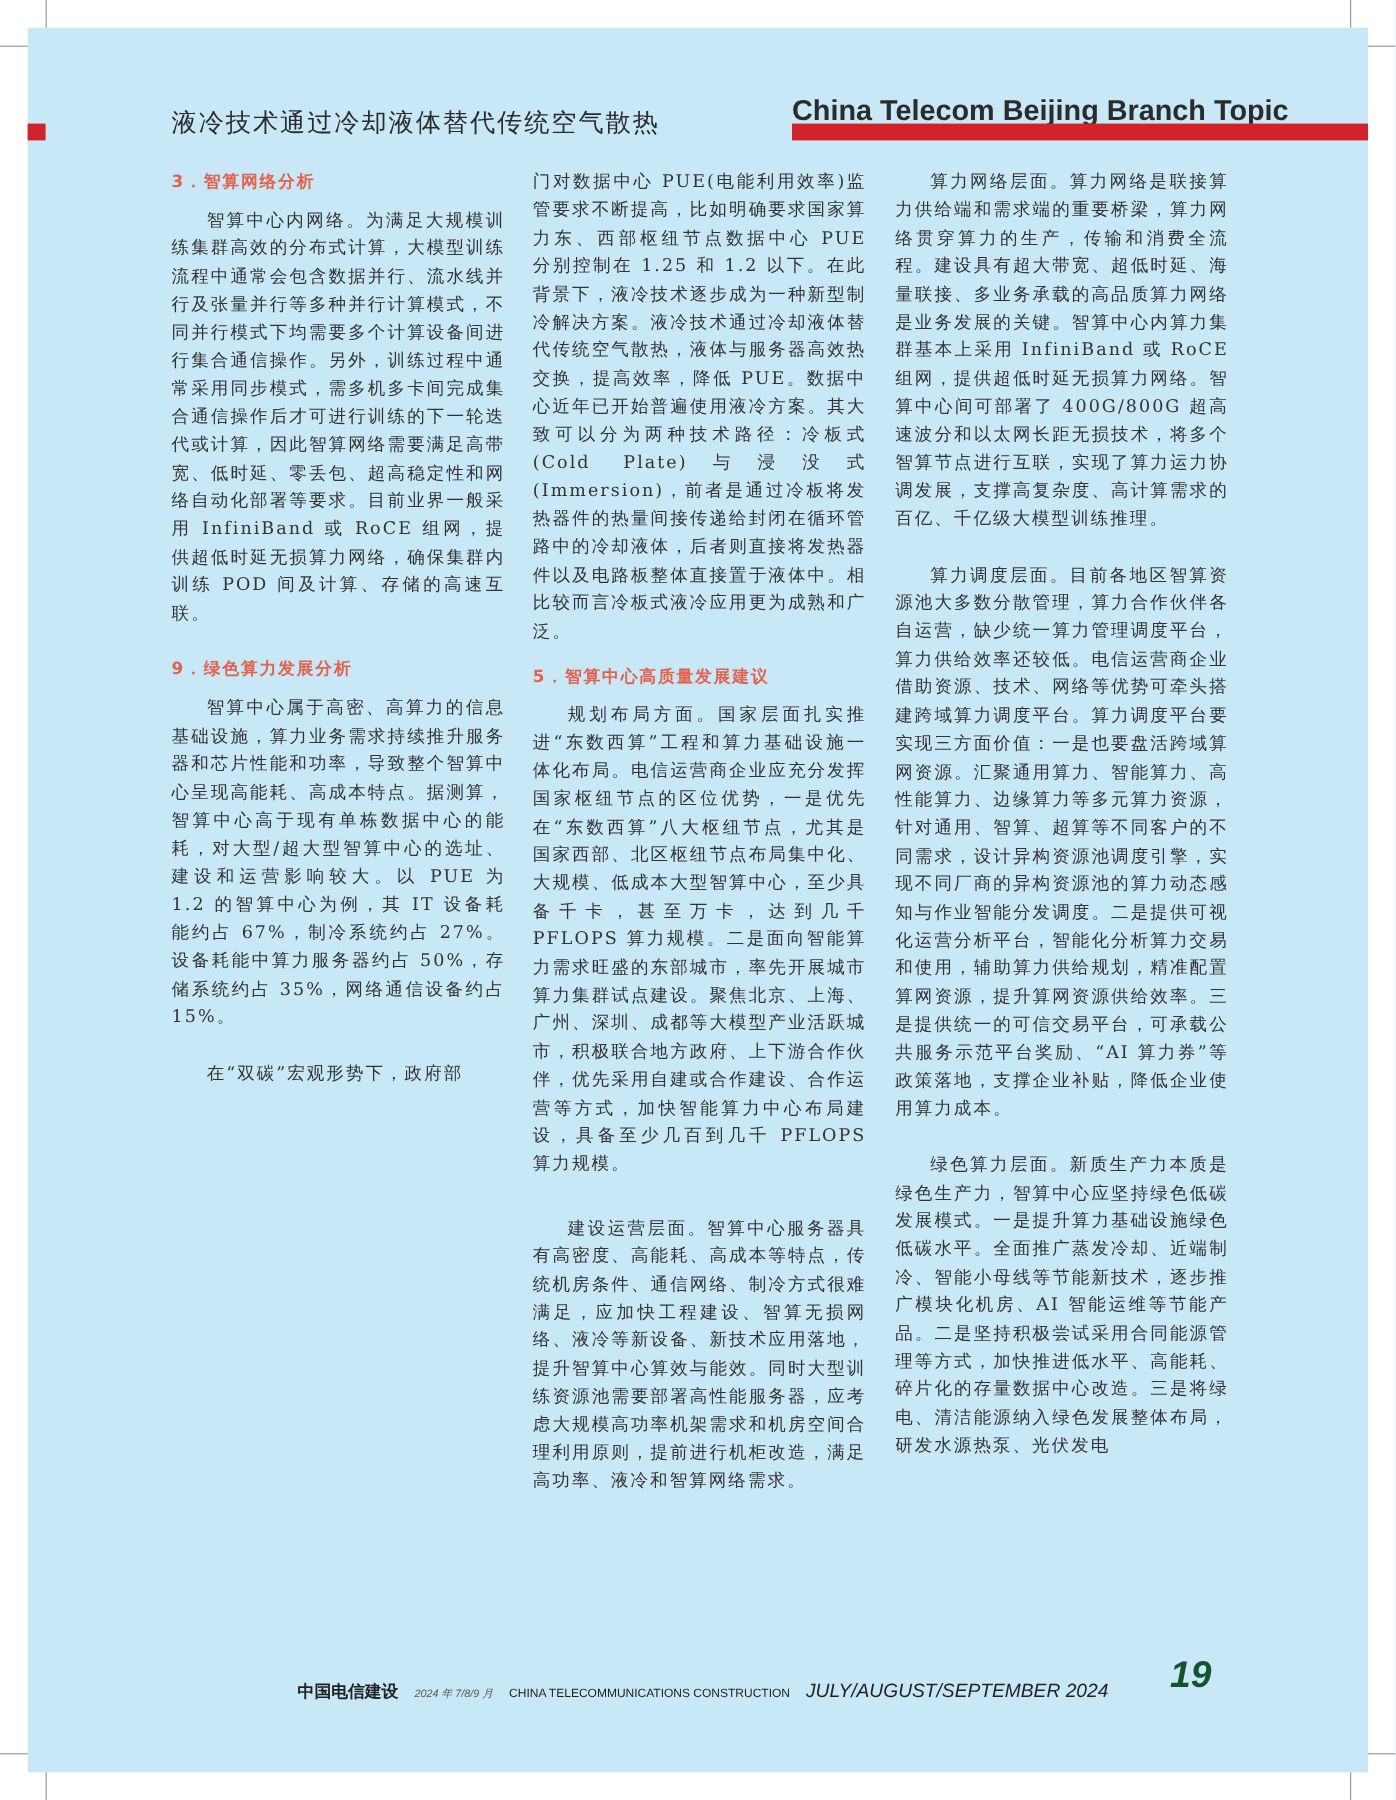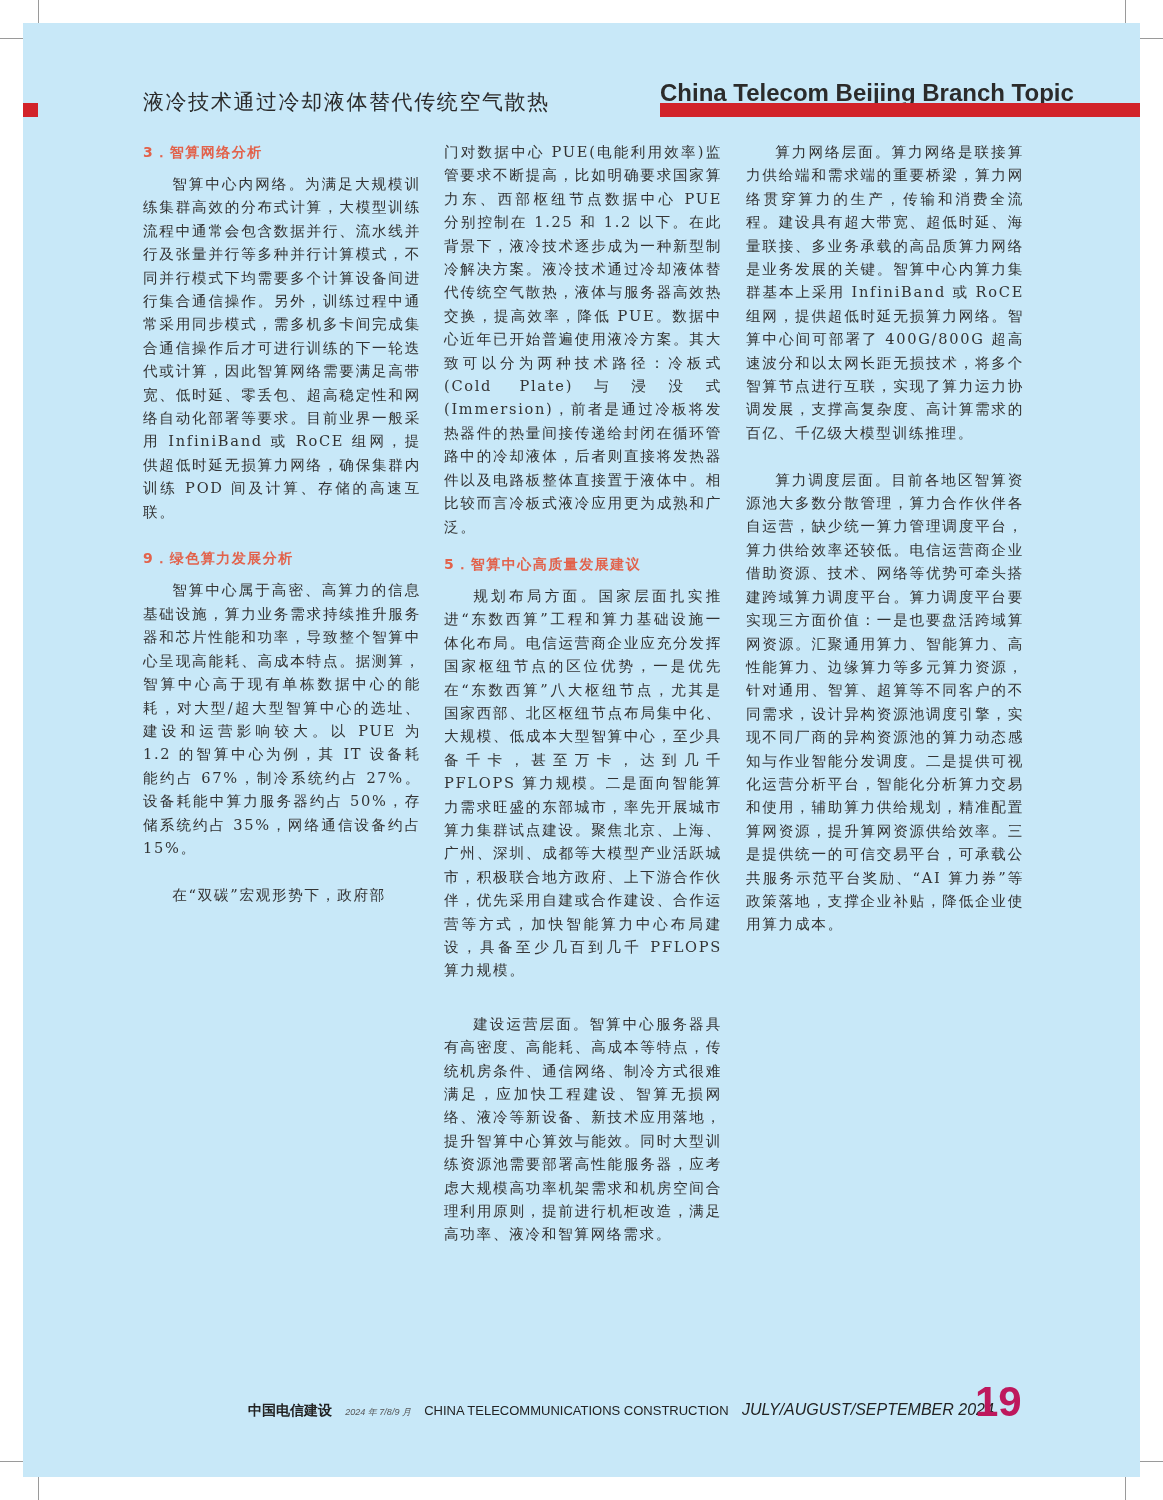--- a/index.html
+++ b/index.html
@@ -13,23 +13,23 @@
   .col{position:absolute;top:140px;width:278px;font-size:14.6px;line-height:23.4px;color:#333;letter-spacing:1.7px;text-align:justify;}
   .col p{margin:0 0 23.4px 0;text-indent:2em;}
   .col h3{margin:0 0 8px 0;font-family:"DejaVu Sans","Liberation Sans",sans-serif;font-size:14px;color:#e2624b;font-weight:bold;letter-spacing:1.5px;line-height:24px;}
   .col1{left:143px;}
   .col2{left:444px;}
   .col3{left:746px;}
   .footer{position:absolute;left:248px;top:1401px;font-family:"Liberation Sans","DejaVu Sans",sans-serif;font-size:12px;color:#222;white-space:nowrap;}
   .footer span{margin-right:10px;}
   .f-cn{font-weight:bold;font-family:"DejaVu Sans",sans-serif;font-size:14px;}
   .f-date{font-style:italic;font-size:9px;color:#555;}
-  .f-en{font-size:13px;text-align:center;}
+  .f-en{font-size:10px;text-align:center;}
   .f-month{font-style:italic;font-size:16px;}
-  .pagenum{position:absolute;left:975px;top:1378px;font-family:"Liberation Sans","DejaVu Sans",sans-serif;font-weight:bold;font-size:42px;color:#be185d;}
+  .pagenum{position:absolute;left:975px;top:1378px;font-family:"Liberation Sans","DejaVu Sans",sans-serif;font-weight:bold;font-size:31px;color:#14532d;font-style:italic;}
 </style>
 </head>
 <body>
 
 <div class="crop" style="left:38px;top:0;width:1px;height:27px;"></div>
 <div class="crop" style="left:0;top:38px;width:27px;height:1px;"></div>
 <div class="crop" style="left:1125px;top:0;width:1px;height:27px;"></div>
 <div class="crop" style="left:1136px;top:38px;width:27px;height:1px;"></div>
 <div class="crop" style="left:0;top:1461px;width:27px;height:1px;"></div>
 <div class="crop" style="left:38px;top:1473px;width:1px;height:27px;"></div>
@@ -54,20 +54,21 @@
 <div class="col col2">
   <p style="text-indent:0;margin-bottom:14px;">门对数据中心 PUE(电能利用效率)监管要求不断提高，比如明确要求国家算力东、西部枢纽节点数据中心 PUE 分别控制在 1.25 和 1.2 以下。在此背景下，液冷技术逐步成为一种新型制冷解决方案。液冷技术通过冷却液体替代传统空气散热，液体与服务器高效热交换，提高效率，降低 PUE。数据中心近年已开始普遍使用液冷方案。其大致可以分为两种技术路径：冷板式(Cold Plate)与浸没式(Immersion)，前者是通过冷板将发热器件的热量间接传递给封闭在循环管路中的冷却液体，后者则直接将发热器件以及电路板整体直接置于液体中。相比较而言冷板式液冷应用更为成熟和广泛。</p>
   <h3>5．智算中心高质量发展建议</h3>
   <p style="margin-bottom:30px;">规划布局方面。国家层面扎实推进“东数西算”工程和算力基础设施一体化布局。电信运营商企业应充分发挥国家枢纽节点的区位优势，一是优先在“东数西算”八大枢纽节点，尤其是国家西部、北区枢纽节点布局集中化、大规模、低成本大型智算中心，至少具备千卡，甚至万卡，达到几千 PFLOPS 算力规模。二是面向智能算力需求旺盛的东部城市，率先开展城市算力集群试点建设。聚焦北京、上海、广州、深圳、成都等大模型产业活跃城市，积极联合地方政府、上下游合作伙伴，优先采用自建或合作建设、合作运营等方式，加快智能算力中心布局建设，具备至少几百到几千 PFLOPS 算力规模。</p>
   <p>建设运营层面。智算中心服务器具有高密度、高能耗、高成本等特点，传统机房条件、通信网络、制冷方式很难满足，应加快工程建设、智算无损网络、液冷等新设备、新技术应用落地，提升智算中心算效与能效。同时大型训练资源池需要部署高性能服务器，应考虑大规模高功率机架需求和机房空间合理利用原则，提前进行机柜改造，满足高功率、液冷和智算网络需求。</p>
 </div>
 
 <div class="col col3">
   <p>算力网络层面。算力网络是联接算力供给端和需求端的重要桥梁，算力网络贯穿算力的生产，传输和消费全流程。建设具有超大带宽、超低时延、海量联接、多业务承载的高品质算力网络是业务发展的关键。智算中心内算力集群基本上采用 InfiniBand 或 RoCE 组网，提供超低时延无损算力网络。智算中心间可部署了 400G/800G 超高速波分和以太网长距无损技术，将多个智算节点进行互联，实现了算力运力协调发展，支撑高复杂度、高计算需求的百亿、千亿级大模型训练推理。</p>
   <p>算力调度层面。目前各地区智算资源池大多数分散管理，算力合作伙伴各自运营，缺少统一算力管理调度平台，算力供给效率还较低。电信运营商企业借助资源、技术、网络等优势可牵头搭建跨域算力调度平台。算力调度平台要实现三方面价值：一是也要盘活跨域算网资源。汇聚通用算力、智能算力、高性能算力、边缘算力等多元算力资源，针对通用、智算、超算等不同客户的不同需求，设计异构资源池调度引擎，实现不同厂商的异构资源池的算力动态感知与作业智能分发调度。二是提供可视化运营分析平台，智能化分析算力交易和使用，辅助算力供给规划，精准配置算网资源，提升算网资源供给效率。三是提供统一的可信交易平台，可承载公共服务示范平台奖励、“AI 算力券”等政策落地，支撑企业补贴，降低企业使用算力成本。</p>
+  <p>绿色算力层面。新质生产力本质是绿色生产力，智算中心应坚持绿色低碳发展模式。一是提升算力基础设施绿色低碳水平。全面推广蒸发冷却、近端制冷、智能小母线等节能新技术，逐步推广模块化机房、AI 智能运维等节能产品。二是坚持积极尝试采用合同能源管理等方式，加快推进低水平、高能耗、碎片化的存量数据中心改造。三是将绿电、清洁能源纳入绿色发展整体布局，研发水源热泵、光伏发电</p>
 </div>
 
 <div class="footer">
   <span class="f-cn">中国电信建设</span>
   <span class="f-date">2024 年 7/8/9 月</span>
   <span class="f-en">CHINA TELECOMMUNICATIONS CONSTRUCTION</span>
   <span class="f-month">JULY/AUGUST/SEPTEMBER 2024</span>
 </div>
 <div class="pagenum">19</div>
 

